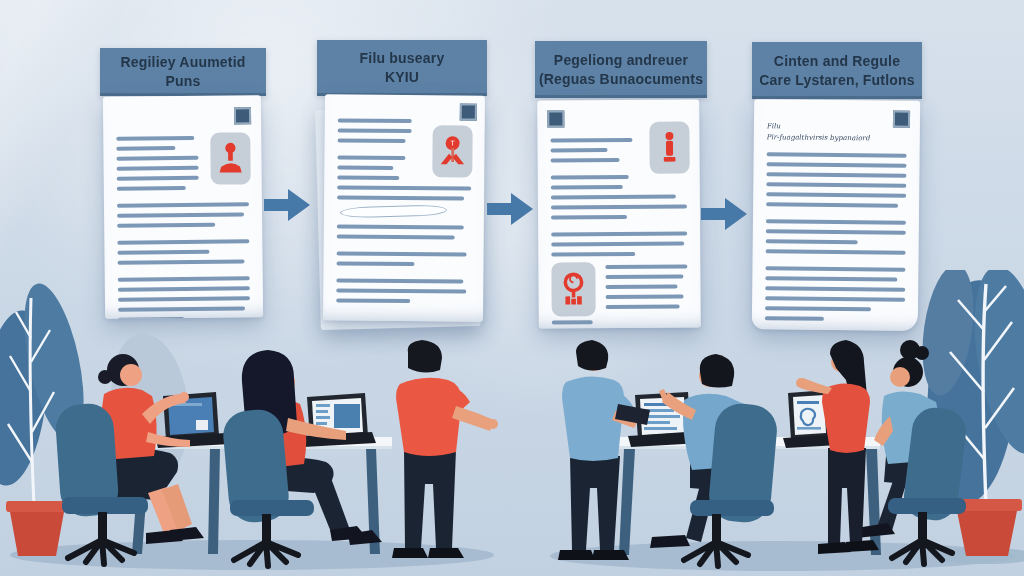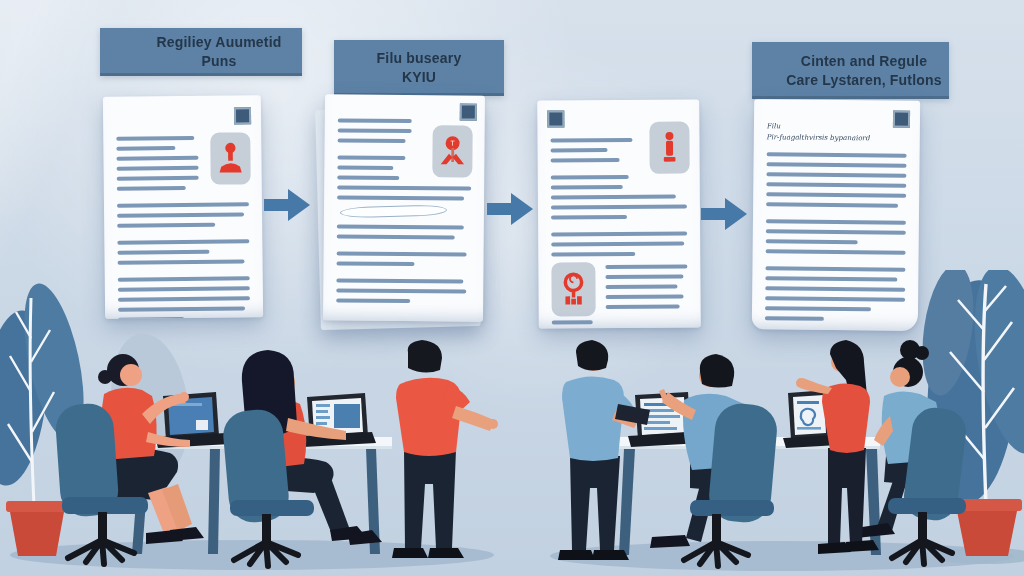--- a/index.html
+++ b/index.html
@@ -38,29 +38,33 @@
     color:#36495f;margin:8px 0 10px 0;}
   .arrow{position:absolute;}
   
   .scene{position:absolute;left:0;top:270px;width:1024px;height:306px;}
 </style>
 </head>
 <body>
 
 <div class="stage">
 
-  <div class="step-header" style="left:100px;top:28px;width:166px;height:48px;padding-left:36px;">
+  <div class="step-header" style="left:100px;top:48px;width:166px;height:48px;">
     <span class="step-label">Regiliey Auumetid
 Puns</span>
   </div>
-  <div class="step-header" style="left:334px;top:40px;width:170px;height:56px;">
+  <div class="step-header" style="left:317px;top:40px;width:170px;height:56px;">
     <span class="step-label">Filu buseary
 KYIU</span>
   </div>
-  <div class="step-header" style="left:752px;top:42px;width:170px;height:57px;padding-left:27px;">
+  <div class="step-header" style="left:535px;top:41px;width:172px;height:57px;">
+    <span class="step-label">Pegeliong andreuer
+(Reguas Bunaocuments</span>
+  </div>
+  <div class="step-header" style="left:752px;top:42px;width:170px;height:57px;">
     <span class="step-label">Cinten and Regule
 Care Lystaren, Futlons</span>
   </div>
 
   <div class="doc back" style="left:104px;top:96px;width:158px;height:222px;transform:rotate(-0.6deg);">
     <div class="corner-sq" style="right:10px;top:12px;"></div>
     <div class="stamp-box" style="right:11px;top:37px;">
       <svg viewBox="0 0 24 30">
         <circle cx="12" cy="6" r="4.4" fill="var(--stamp-red,#e23a2d)"></circle>
         <rect x="10" y="9" width="4" height="8" fill="var(--stamp-red,#e23a2d)"></rect>

